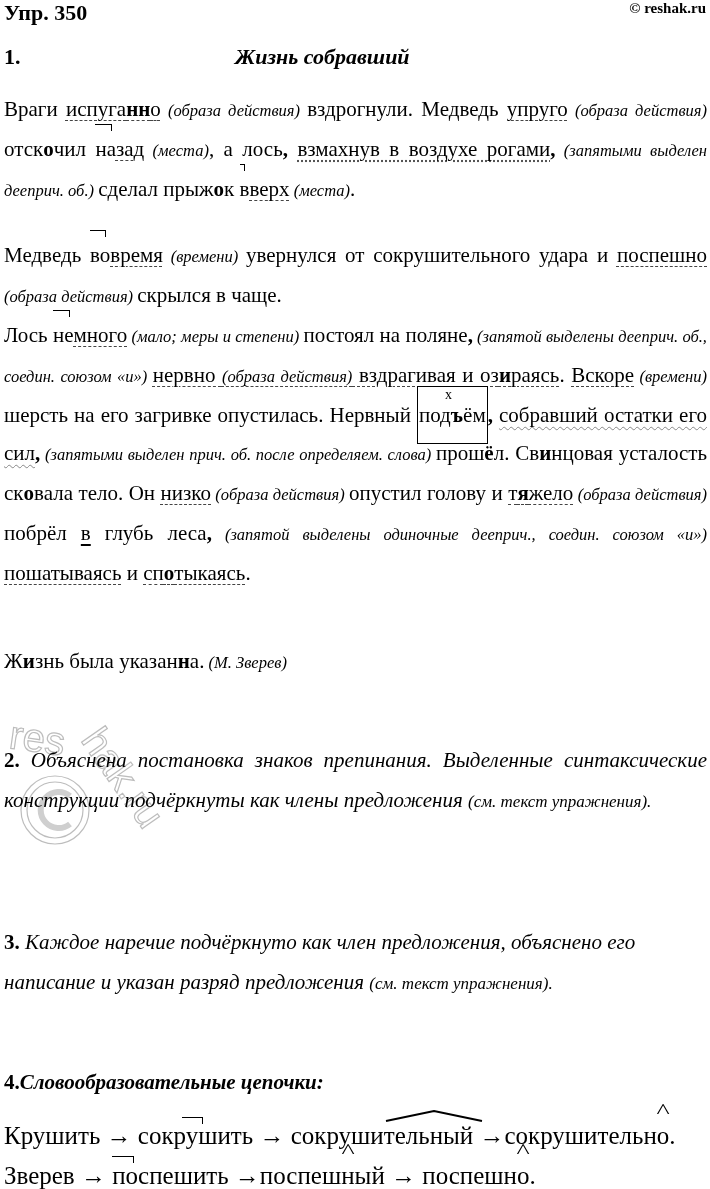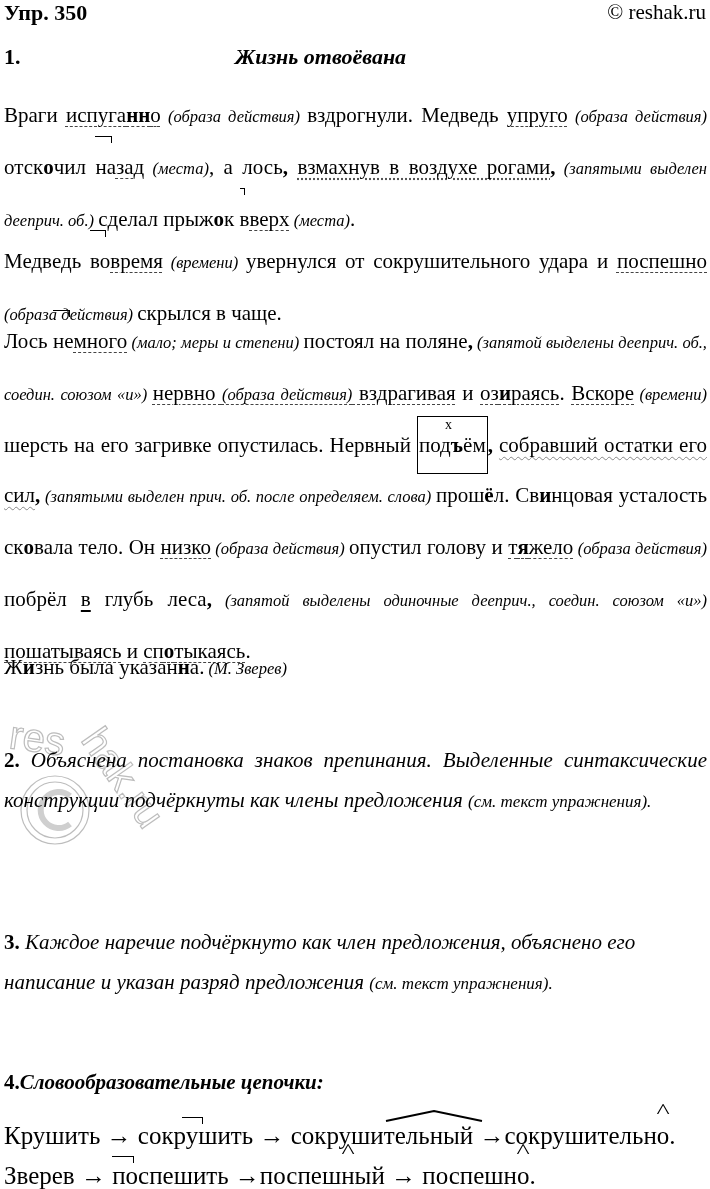--- a/index.html
+++ b/index.html
@@ -1,25 +1,25 @@
 <!DOCTYPE html>
 <html><head>
 <meta charset="utf-8">
 <style>
   html, body { margin: 0; padding: 0; background: #ffffff; }
   body {
     width: 710px; height: 1189px; position: relative; overflow: hidden;
     font-family: "Liberation Serif", serif; color: #000; font-size: 21px;
   }
   .hdr-left { position: absolute; left: 4px; top: 0px; font-weight: bold; font-size: 22px; }
-  .hdr-right { position: absolute; right: 4px; top: 0px; font-size: 21px; }
+  .hdr-right { position: absolute; right: 4px; top: 0px; font-size: 15px; font-weight: bold; }
   .sec1-num { position: absolute; left: 4px; top: 44px; font-weight: bold; font-size: 22px; }
   .sec1-title { position: absolute; left: 235px; top: 44px; font-weight: bold; font-style: italic; font-size: 22px; }
 
-  .para { position: absolute; left: 4px; width: 703px; line-height: 50px; text-align: justify; text-align-last: left; }
+  .para { position: absolute; left: 4px; width: 703px; line-height: 38px; text-align: justify; text-align-last: left; }
   .note { font-style: italic; font-size: 16.5px; }
   .b { font-weight: bold; }
   .adv { text-decoration: underline dashed #444; text-underline-offset: 4px; text-decoration-thickness: 1px; }
   .phrase { text-decoration: underline dotted #555; text-underline-offset: 4px; }
   .wavy { text-decoration: underline wavy #888; text-underline-offset: 4px; text-decoration-thickness: 1px; }
   .solid { text-decoration: underline #000; text-underline-offset: 4px; }
   .prefix { position: relative; display: inline-block; }
   .prefix::before {
     content: ""; position: absolute; left: 0; right: 4px; top: -6px; height: 0;
     border-top: 1.5px solid #000;
@@ -51,21 +51,21 @@
   .sec4-title .t { font-style: italic; font-family: Liberation Serif, serif; }
   .chain { position: absolute; left: 4px; font-size: 25px; white-space: nowrap; }
 </style>
 </head>
 <body>
 
 <div class="hdr-left">Упр. 350</div>
 <div class="hdr-right">© reshak.ru</div>
 
 <div class="sec1-num">1.</div>
-<div class="sec1-title">Жизнь отвоёвана</div>
+<div class="sec1-title">Жизнь собравший</div>
 
 <div class="para" style="top:90px;">
   <span>Враги </span><span class="adv"><span>испуга</span><span class="b">нн</span><span>о</span></span><span class="note"> (образа действия) </span><span>вздрогнули. Медведь </span><span class="adv">упруго</span><span class="note"> (образа действия) </span><span>отск</span><span class="b">о</span><span>чил </span><span class="adv"><span class="prefix">на</span><span>зад</span></span><span class="note"> (места)</span><span>, а лось</span><span class="b">,</span> <span class="phrase">взмахнув в воздухе рогами</span><span class="b">,</span><span class="note"> (запятыми выделен дееприч. об.) </span><span>сделал прыж</span><span class="b">о</span><span>к </span><span class="adv"><span class="prefix">в</span><span>верх</span></span><span class="note"> (места)</span><span>.</span>
 </div>
 
 <div class="para" style="top:222px;margin-top:14px;">
   <span>Медведь </span><span class="adv"><span class="prefix">во</span><span>время</span></span><span class="note"> (времени) </span><span>увернулся от сокрушительного удара и </span><span class="adv">поспешно</span><span class="note"> (образа действия) </span><span>скрылся в чаще.</span>
 </div>
 
 <div class="para" style="top:316px;">

